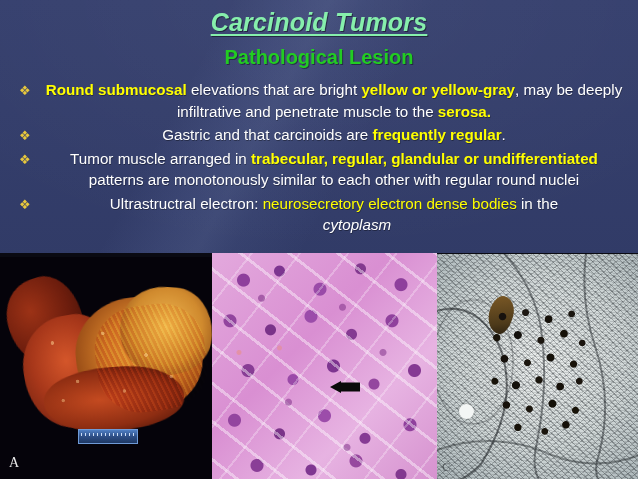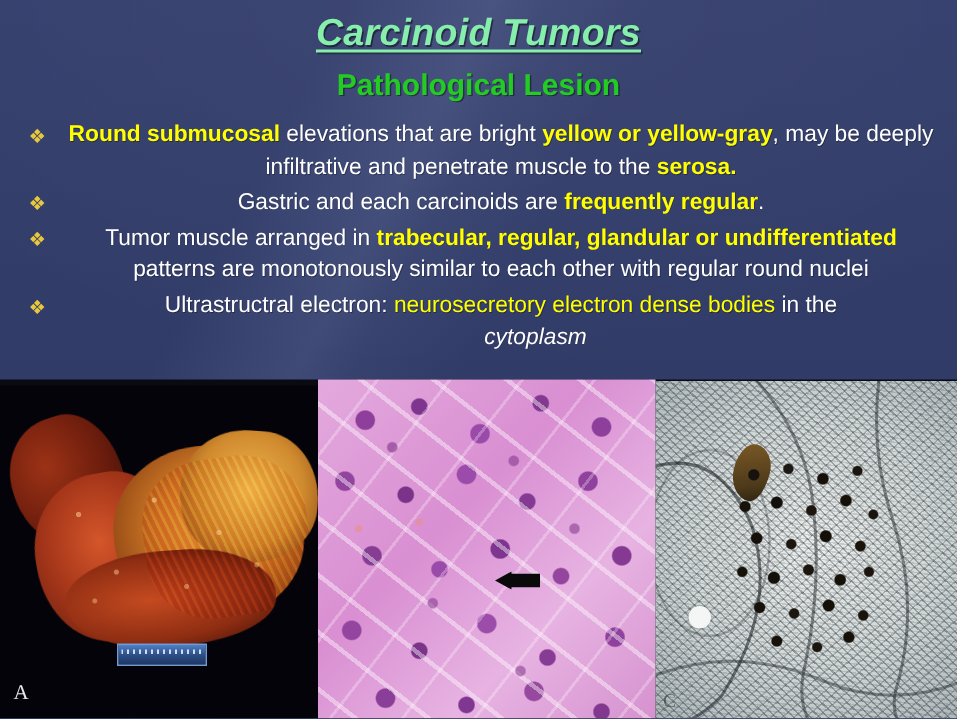--- a/index.html
+++ b/index.html
@@ -365,21 +365,21 @@
 
   <div id="body">
 
     <div class="bullet-row">
       <span class="bullet-mark">❖</span>
       <div class="bullet-text"><span class="hl">Round submucosal</span><span> elevations that are bright </span><span class="hl">yellow or yellow-gray</span><span>, may be deeply infiltrative and penetrate muscle to the </span><span class="hl">serosa.</span></div>
     </div>
 
     <div class="bullet-row">
       <span class="bullet-mark">❖</span>
-      <div class="bullet-text"><span>Gastric and each carcinoids are </span><span class="hl">frequently regular</span><span>.</span></div>
+      <div class="bullet-text"><span>Gastric and that carcinoids are </span><span class="hl">frequently regular</span><span>.</span></div>
     </div>
 
     <div class="bullet-row">
       <span class="bullet-mark">❖</span>
       <div class="bullet-text"><span>Tumor muscle  arranged in </span><span class="hl">trabecular, regular, glandular or undifferentiated</span><span> patterns are monotonously similar to each other with regular round nuclei</span></div>
     </div>
 
     <div class="bullet-row">
       <span class="bullet-mark">❖</span>
       <div class="bullet-text"><span>Ultrastructral electron: </span><span class="hl-plain">neurosecretory electron dense bodies</span><span> in the</span><span class="indent-line">cytoplasm</span></div>

